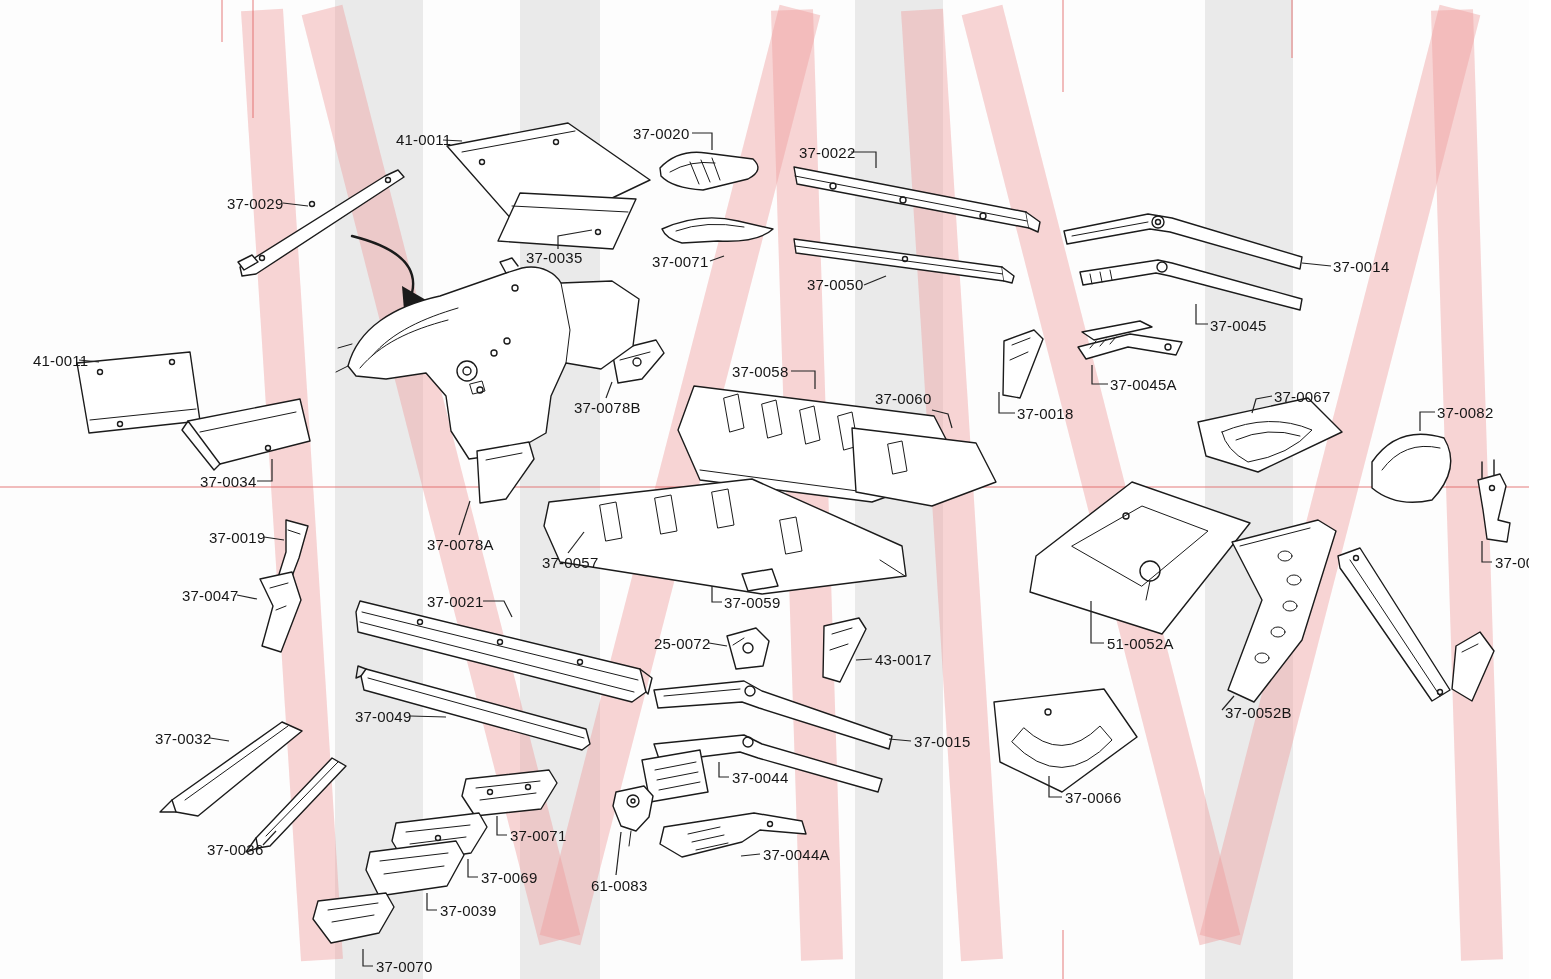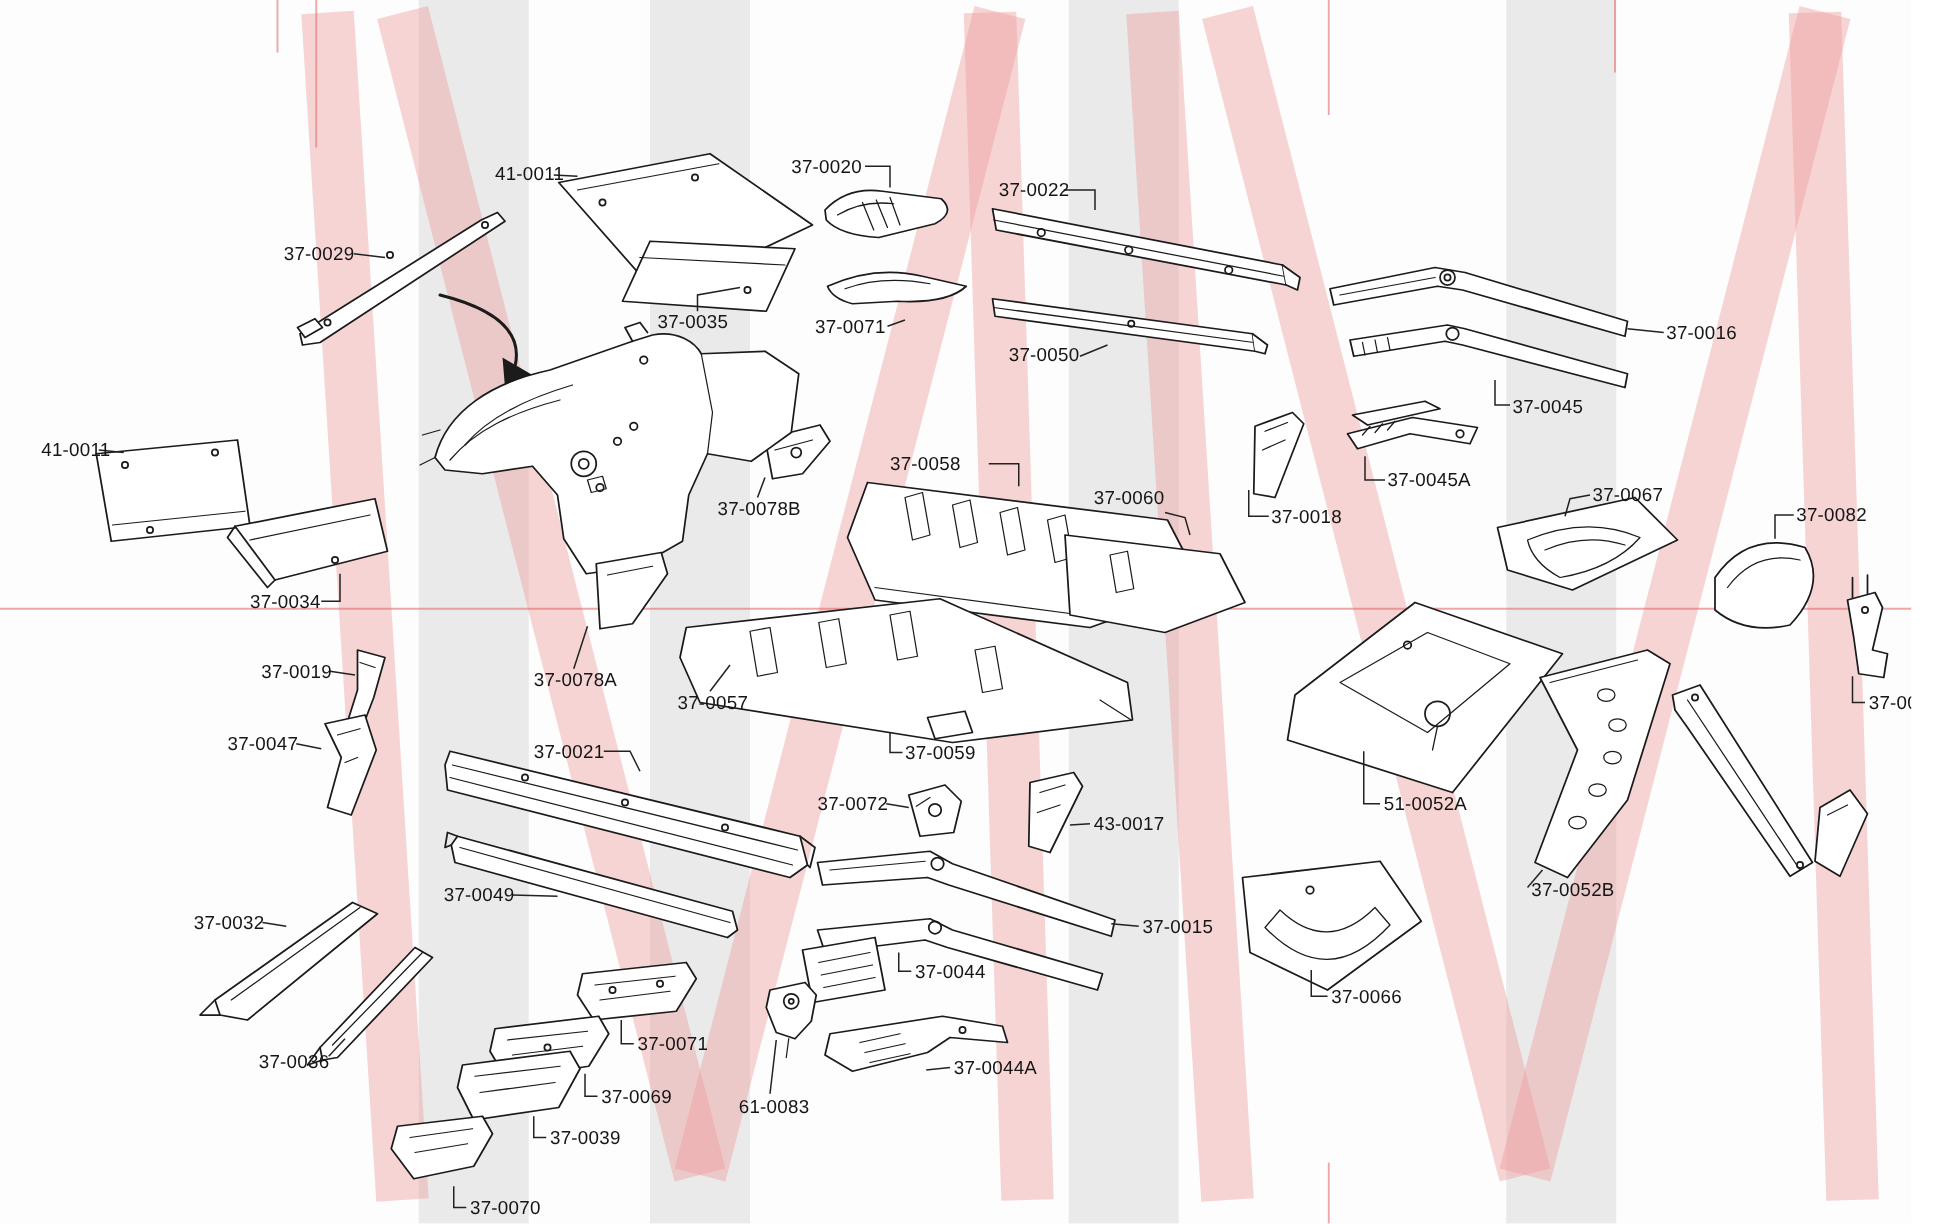--- a/index.html
+++ b/index.html
@@ -390,38 +390,38 @@
   </g>
 </svg>
 
   <div class="label" style="left:396px;top:132px">41-0011</div>
   <div class="label" style="left:227px;top:196px">37-0029</div>
   <div class="label" style="left:526px;top:250px">37-0035</div>
   <div class="label" style="left:633px;top:126px">37-0020</div>
   <div class="label" style="left:652px;top:254px">37-0071</div>
   <div class="label" style="left:799px;top:145px">37-0022</div>
   <div class="label" style="left:807px;top:277px">37-0050</div>
-  <div class="label" style="left:1333px;top:259px">37-0016</div>
+  <div class="label" style="left:1333px;top:259px">37-0014</div>
   <div class="label" style="left:1210px;top:318px">37-0045</div>
   <div class="label" style="left:1110px;top:377px">37-0045A</div>
   <div class="label" style="left:1017px;top:406px">37-0018</div>
   <div class="label" style="left:33px;top:353px">41-0011</div>
   <div class="label" style="left:200px;top:474px">37-0034</div>
   <div class="label" style="left:574px;top:400px">37-0078B</div>
-  <div class="label" style="left:712px;top:364px">37-0058</div>
+  <div class="label" style="left:732px;top:364px">37-0058</div>
   <div class="label" style="left:875px;top:391px">37-0060</div>
   <div class="label" style="left:1274px;top:389px">37-0067</div>
   <div class="label" style="left:1437px;top:405px">37-0082</div>
   <div class="label" style="left:209px;top:530px">37-0019</div>
   <div class="label" style="left:182px;top:588px">37-0047</div>
   <div class="label" style="left:427px;top:537px">37-0078A</div>
   <div class="label" style="left:542px;top:555px">37-0057</div>
   <div class="label" style="left:724px;top:595px">37-0059</div>
   <div class="label" style="left:427px;top:594px">37-0021</div>
-  <div class="label" style="left:654px;top:636px">37-0072</div>
+  <div class="label" style="left:654px;top:636px">25-0072</div>
   <div class="label" style="left:875px;top:652px">43-0017</div>
   <div class="label" style="left:1107px;top:636px">51-0052A</div>
   <div class="label" style="left:1495px;top:555px">37-0073</div>
   <div class="label" style="left:1225px;top:705px">37-0052B</div>
   <div class="label" style="left:355px;top:709px">37-0049</div>
   <div class="label" style="left:155px;top:731px">37-0032</div>
   <div class="label" style="left:914px;top:734px">37-0015</div>
   <div class="label" style="left:732px;top:770px">37-0044</div>
   <div class="label" style="left:1065px;top:790px">37-0066</div>
   <div class="label" style="left:207px;top:842px">37-0036</div>

